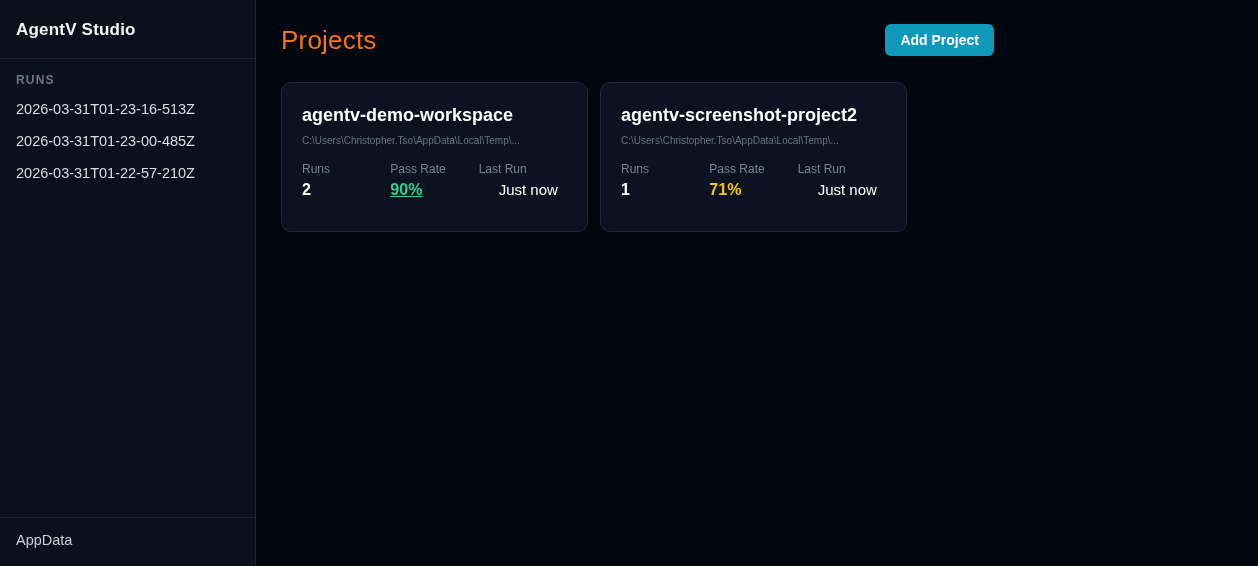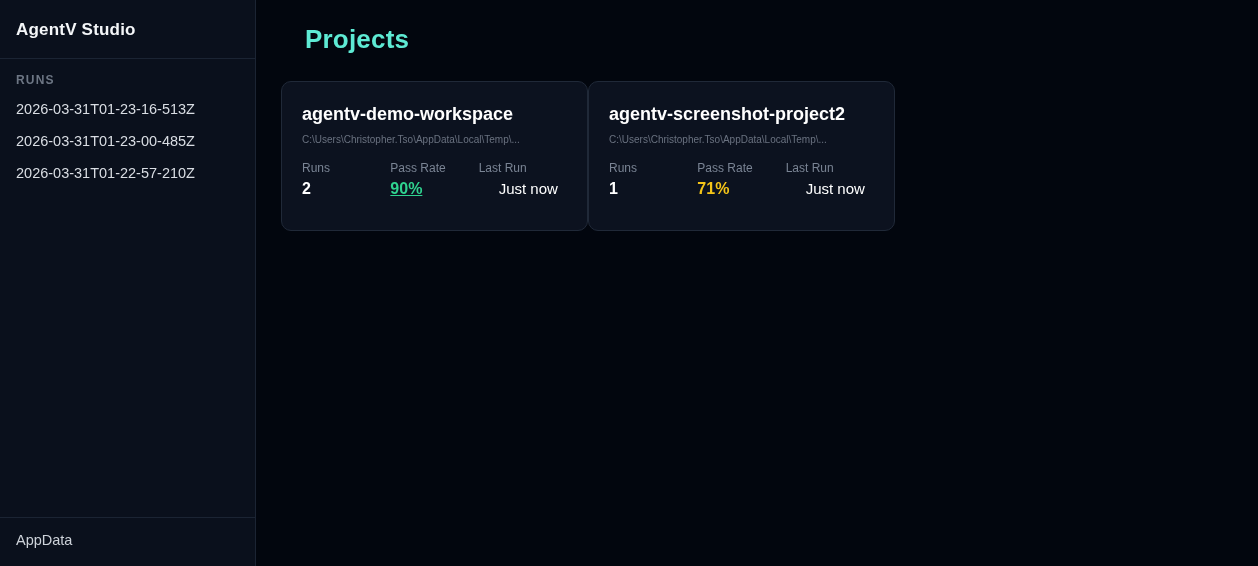--- a/index.html
+++ b/index.html
@@ -64,38 +64,37 @@
     padding: 24px 24px 0 25px;
   }
   .main-header {
     display: flex;
     align-items: center;
     justify-content: space-between;
     margin-bottom: 26px;
   }
   .page-title {
     font-size: 26px;
-    font-weight: 700;
-    color: #5eead4;
+    font-weight: 400;
+    color: #f97316;
     letter-spacing: 0.2px;
-    margin-left: 24px;
   }
   .add-project-btn {
     border: none;
     color: #ffffff;
     font-family: inherit;
     font-size: 14px;
     font-weight: 700;
     padding: 8px 15px;
     border-radius: 6px;
     cursor: pointer;
   }
 
   
-  .cards { display: flex; gap: 0; }
+  .cards { display: flex; gap: 12px; }
   .project-card {
     width: 307px;
     height: 150px;
     background: #0c121f;
     border: 1px solid #202938;
     border-radius: 10px;
     padding: 22px 20px 20px 20px;
     cursor: pointer;
   }
   .card-title {
@@ -150,20 +149,21 @@
     </div>
 
     <div class="sidebar-footer">
       <div class="settings-item">AppData</div>
     </div>
   </aside>
 
   <main class="main">
     <div class="main-header">
       <h1 class="page-title">Projects</h1>
+      <button class="add-project-btn" style="background: rgb(14, 152, 188);">Add Project</button>
     </div>
 
     <div class="cards">
 
       <div class="project-card">
         <div class="card-title">agentv-demo-workspace</div>
         <div class="card-path">C:\Users\Christopher.Tso\AppData\Local\Temp\...</div>
         <div class="card-stats">
           <div class="stat">
             <div class="stat-label">Runs</div>

